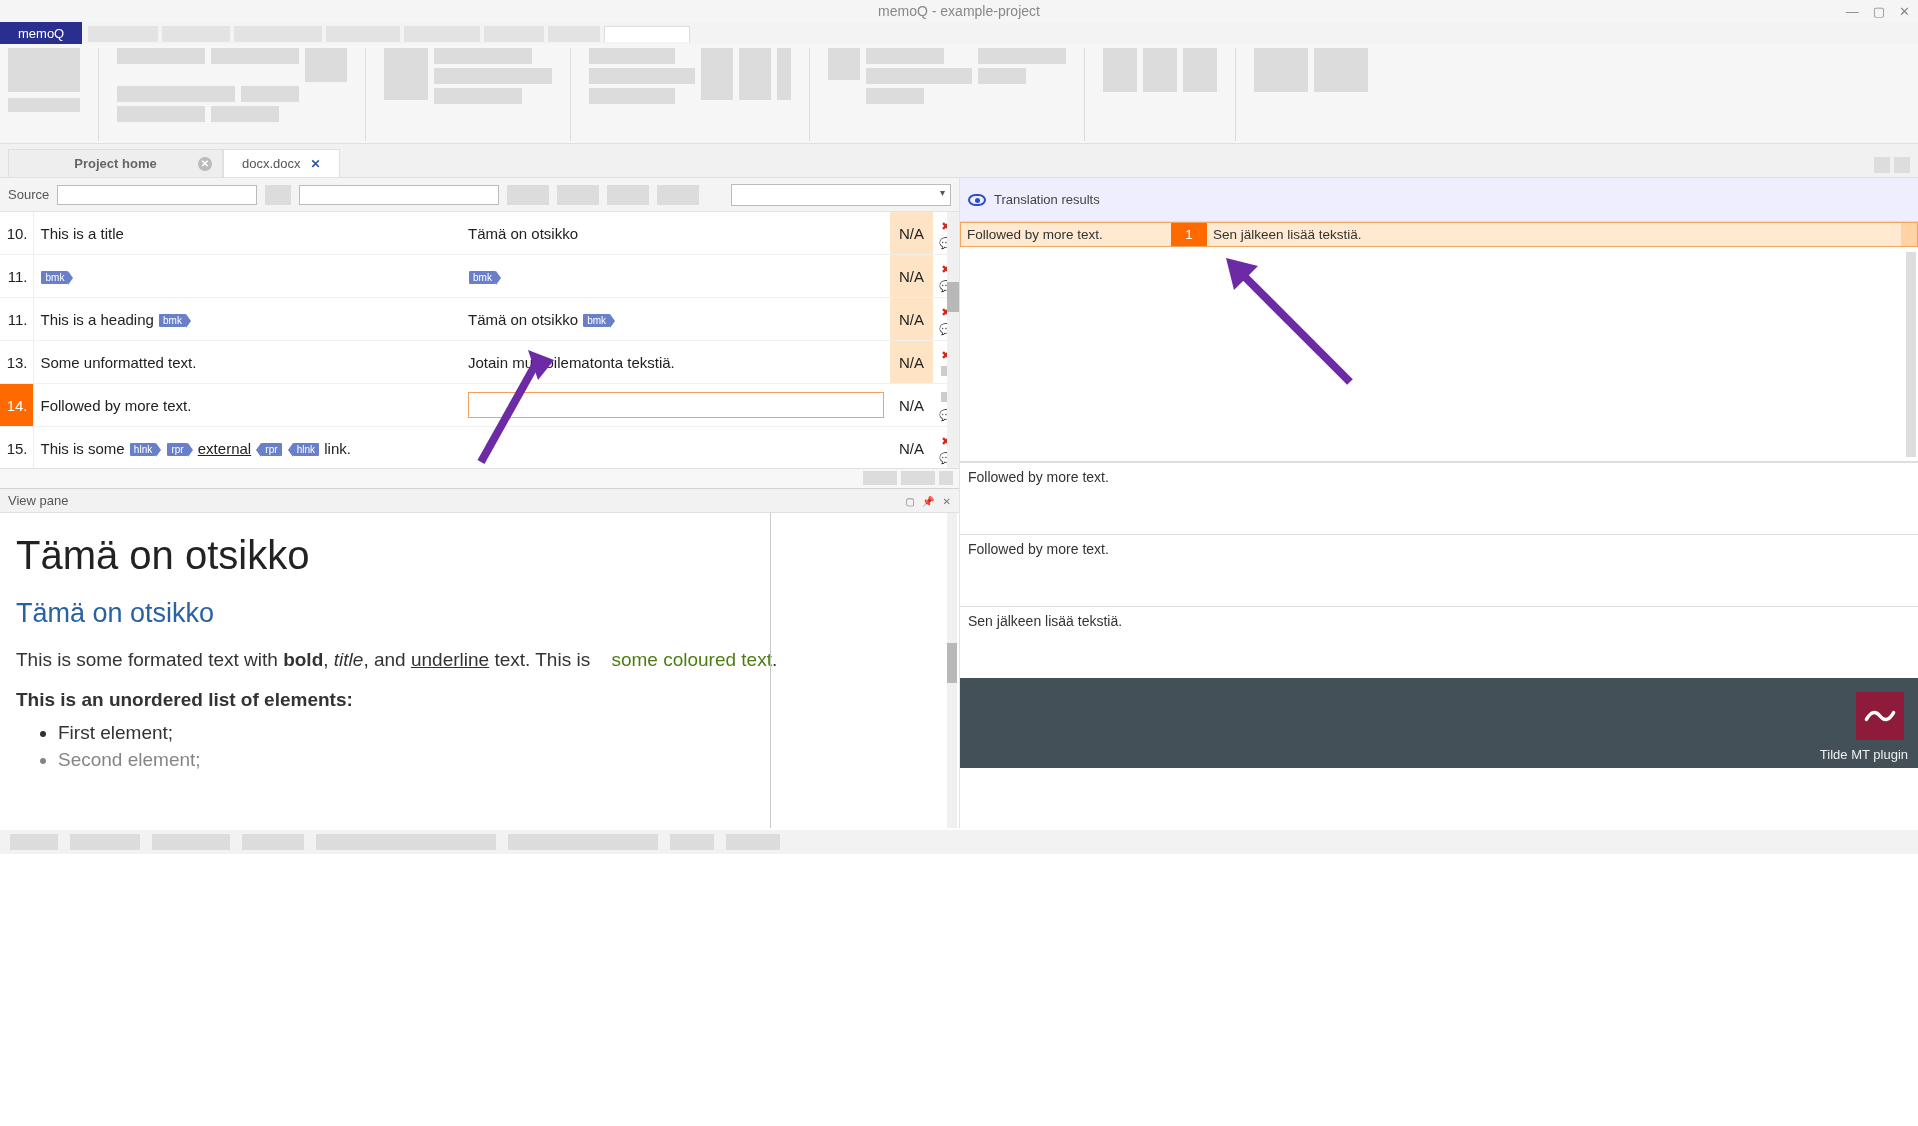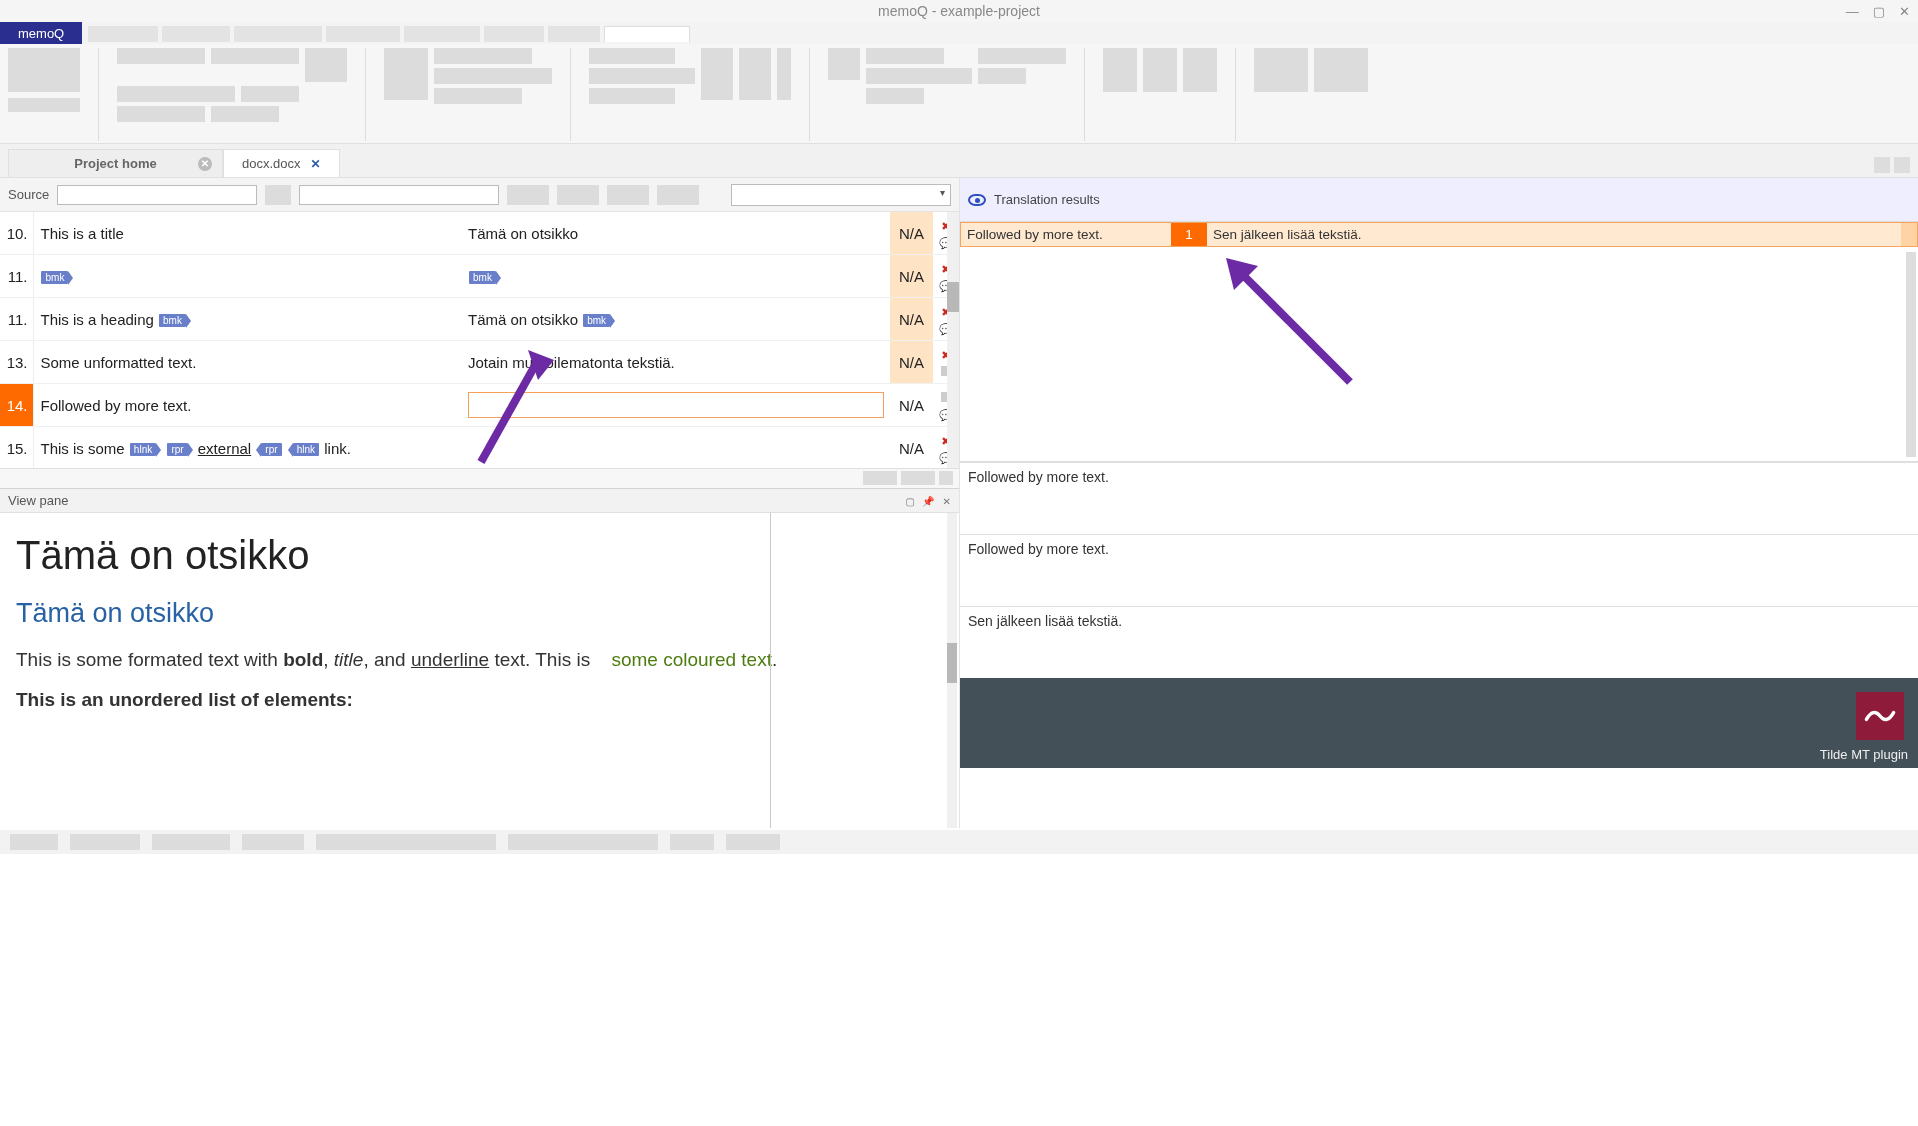--- a/index.html
+++ b/index.html
@@ -463,20 +463,24 @@
           <span>✕</span>
         </span>
       </div>
       <div class="viewpane-body">
         <h1>Tämä on otsikko</h1>
         <h2>Tämä on otsikko</h2>
         <p style="margin-top:14px">
           <span>This is some formated text with </span><b>bold</b><span>, </span><i>title</i><span>, and </span><u>underline</u><span> text. This is </span><span class="greentxt">some coloured text</span><span>.</span>
         </p>
         <p style="margin-top:14px; font-weight:bold">This is an unordered list of elements:</p>
+        <ul>
+          <li>First element;</li>
+          <li style="opacity:.6">Second element;</li>
+        </ul>
         <div class="divider"></div>
         <div class="viewpane-scroll">
             <div class="thumb"></div>
           </div>
       </div>
     </div>
   </div>
 
   <div class="right-col" style="position:relative">
     <div class="tr-header">

